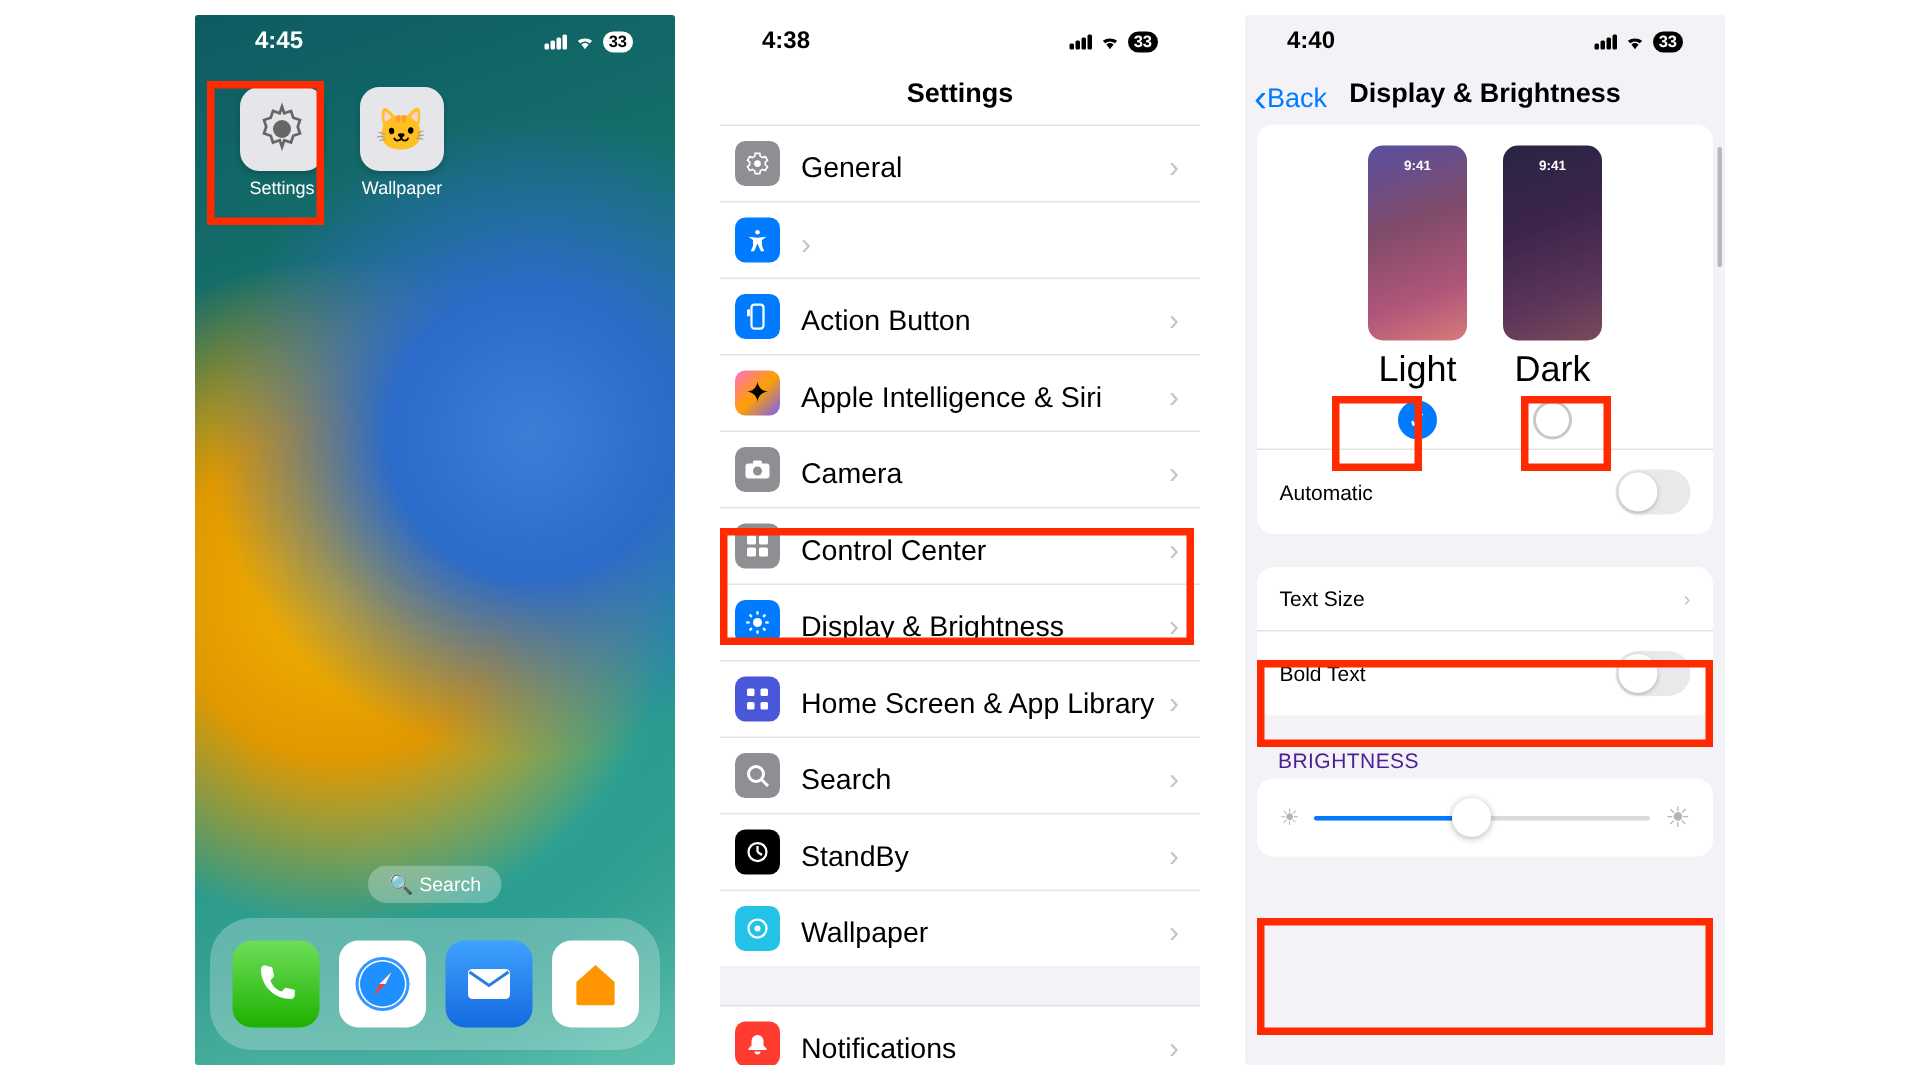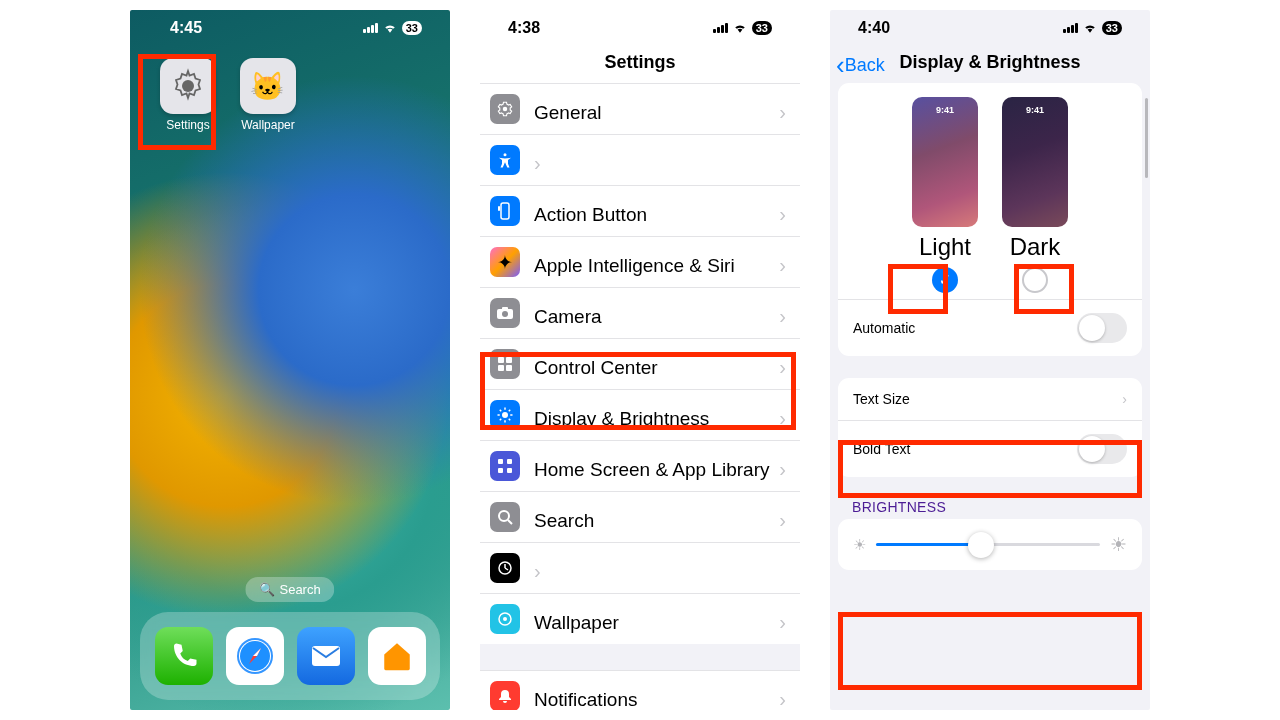--- a/index.html
+++ b/index.html
@@ -256,20 +256,21 @@
         <span class="chev">›</span>
       </div>
     <div class="row">
         <div class="ricon" style="background:#000">
           <svg width="16" height="16" viewBox="0 0 16 16" fill="#fff">
             <circle cx="8" cy="8" r="6" fill="none" stroke="#fff" stroke-width="1.5"></circle>
             <line x1="8" y1="8" x2="8" y2="4" stroke="#fff" stroke-width="1.5"></line>
             <line x1="8" y1="8" x2="11" y2="10" stroke="#fff" stroke-width="1.5"></line>
           </svg>
         </div>
+        <span class="rlabel">StandBy</span>
         <span class="chev">›</span>
       </div>
     <div class="row">
         <div class="ricon" style="background:#22c3e6">
           <svg width="18" height="18" viewBox="0 0 18 18" fill="#fff">
             <circle cx="9" cy="9" r="6" fill="none" stroke="#fff" stroke-width="1.5"></circle>
             <circle cx="9" cy="9" r="2"></circle>
           </svg>
         </div>
         <span class="rlabel">Wallpaper</span>

